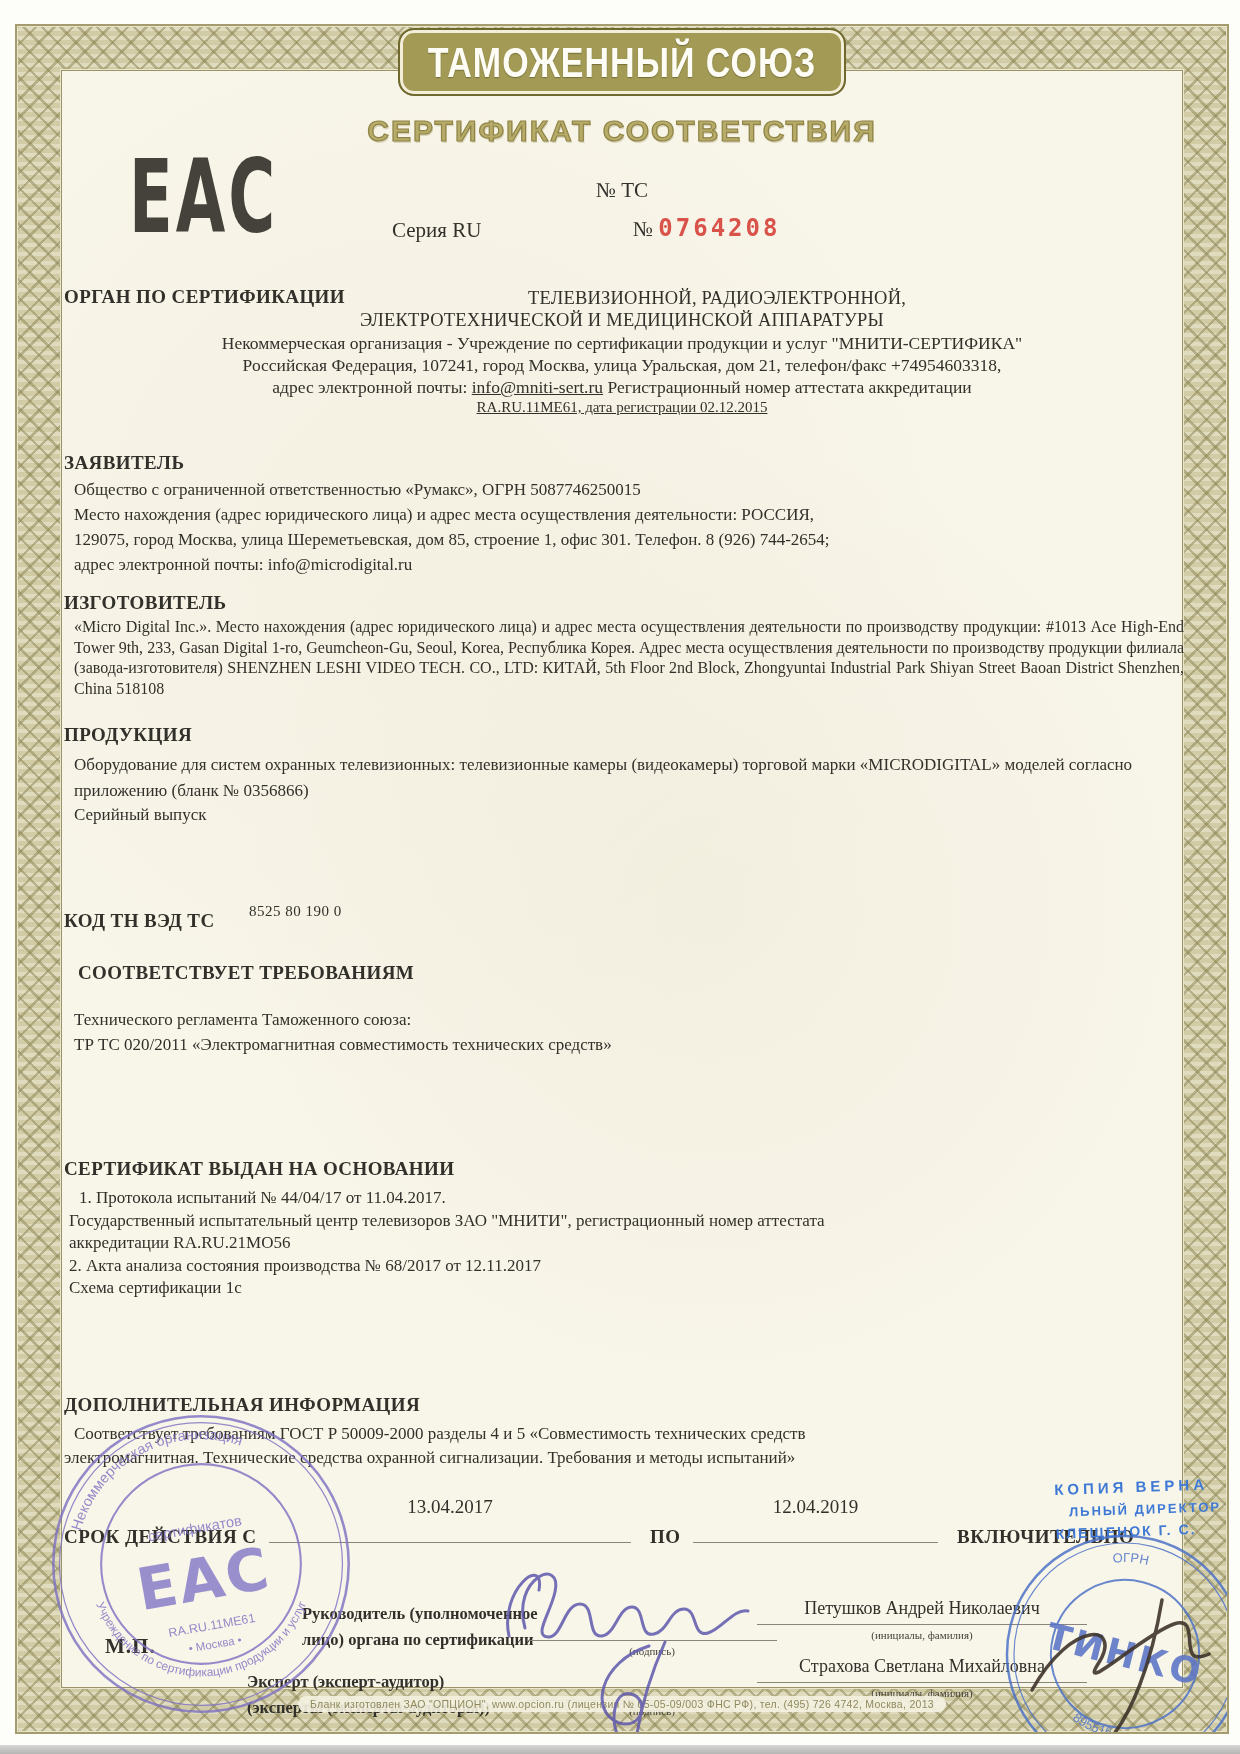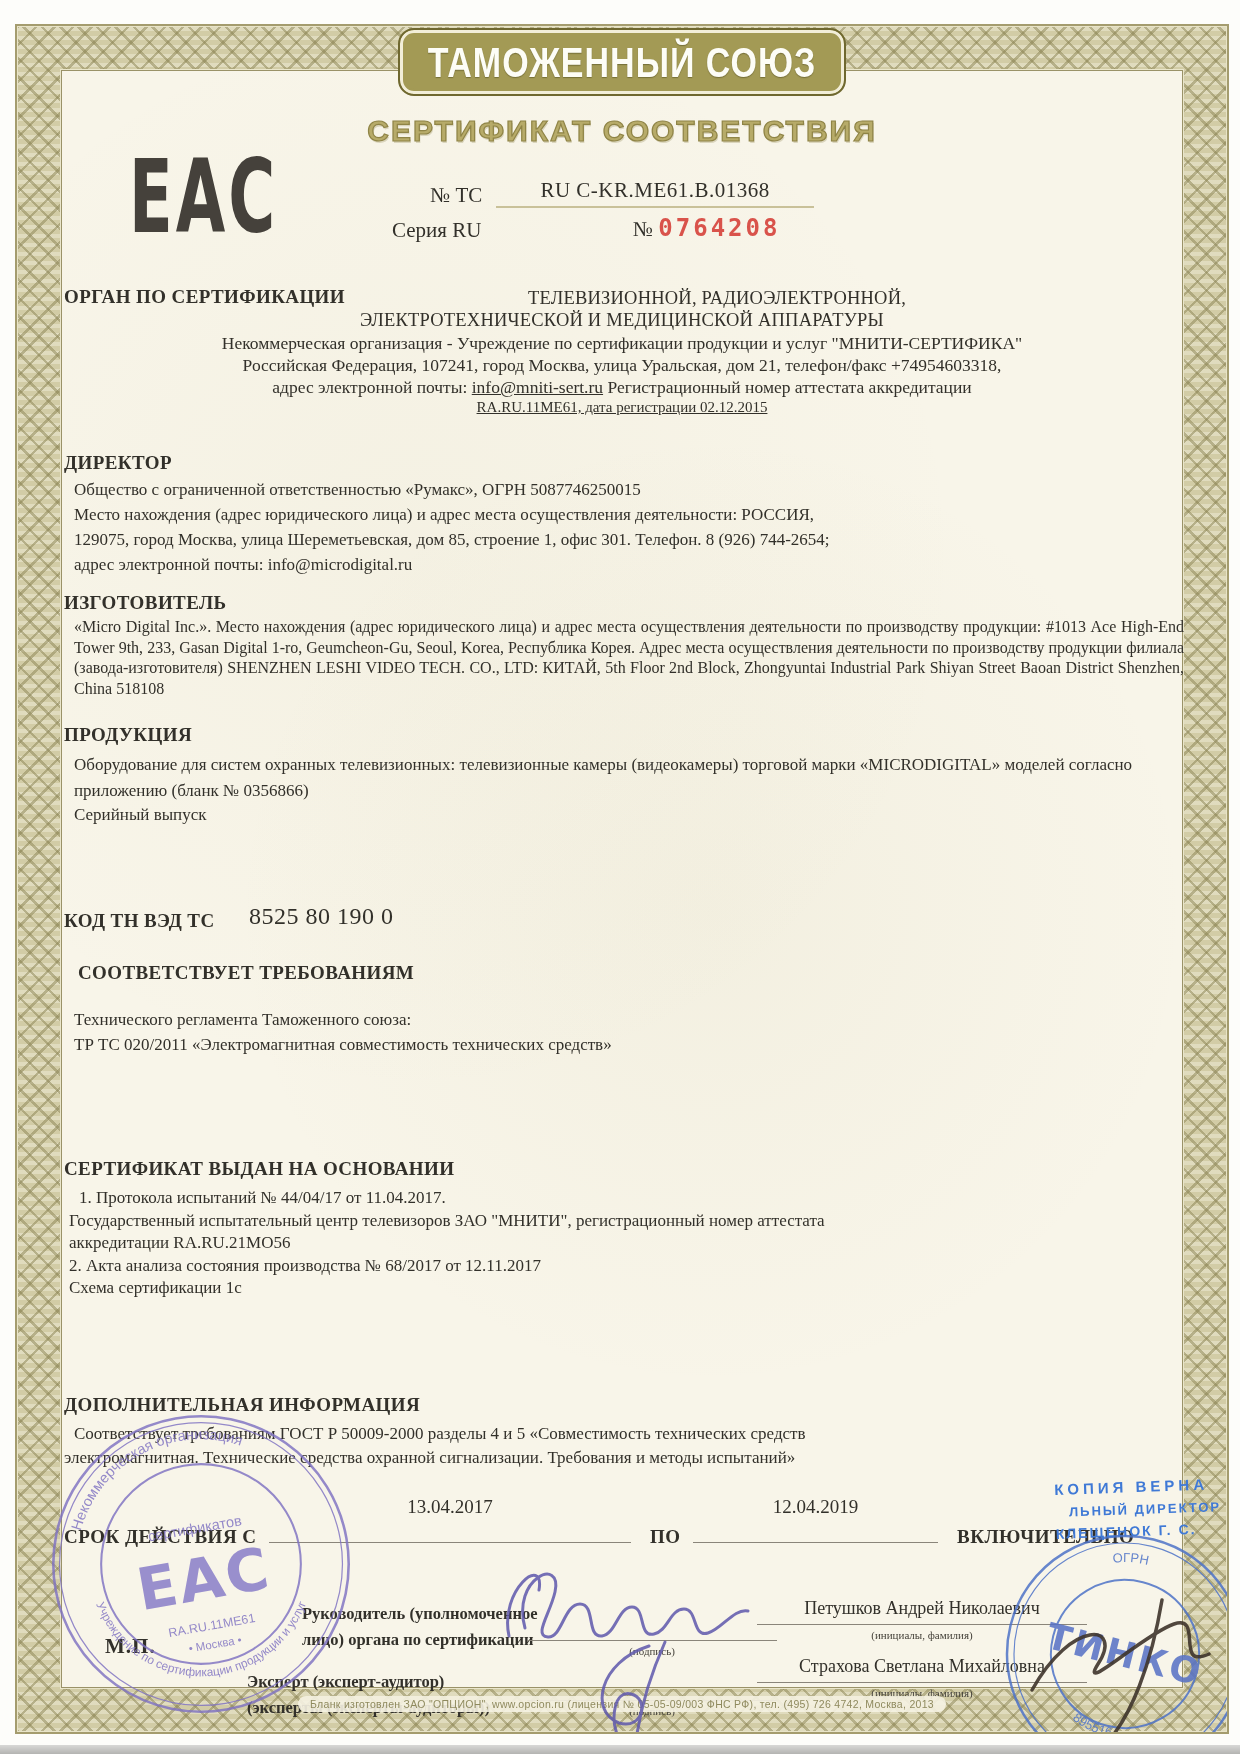--- a/index.html
+++ b/index.html
@@ -109,50 +109,49 @@
   <div class="inner"></div>
 
   <div class="badge">
     <span>ТАМОЖЕННЫЙ СОЮЗ</span>
   </div>
   <div class="eac-mark">ЕАС</div>
   <div class="cert-title">СЕРТИФИКАТ СООТВЕТСТВИЯ</div>
 
   <div class="num-row">
     <span class="lbl">№ ТС</span>
-    <span class="val">RU C-KR.ME61.B.01368</span>
   </div>
   <div class="series-lbl">Серия RU</div>
   <div class="series-num">
     <span>№ </span><span class="red-serial">0764208</span>
   </div>
 
   <div class="h" style="left:47px;top:260px;">ОРГАН ПО СЕРТИФИКАЦИИ</div>
   <div class="orgname" style="left:0;top:284px;width:100%;">ЭЛЕКТРОТЕХНИЧЕСКОЙ И МЕДИЦИНСКОЙ АППАРАТУРЫ</div>
   <div class="orgname" style="left:300px;top:262px;width:800px;">ТЕЛЕВИЗИОННОЙ, РАДИОЭЛЕКТРОННОЙ,</div>
   <div class="t c" style="top:307px;font-size:17.5px;">Некоммерческая организация - Учреждение по сертификации продукции и услуг "МНИТИ-СЕРТИФИКА"</div>
   <div class="t c" style="top:329px;font-size:17.5px;">Российская Федерация, 107241, город Москва, улица Уральская, дом 21, телефон/факс +74954603318,</div>
   <div class="t c" style="top:351px;font-size:17.5px;"><span>адрес электронной почты: </span><span class="email-u">info@mniti-sert.ru</span><span> Регистрационный номер аттестата аккредитации</span></div>
   <div class="t c" style="top:373px;font-size:15px;text-decoration:underline;">RA.RU.11ME61, дата регистрации 02.12.2015</div>
 
-  <div class="h" style="left:47px;top:426px;">ДИРЕКТОР</div>
+  <div class="h" style="left:47px;top:426px;">ЗАЯВИТЕЛЬ</div>
   <div class="t" style="left:57px;top:454px;">Общество с ограниченной ответственностью «Румакс», ОГРН 5087746250015</div>
   <div class="t" style="left:57px;top:479px;">Место нахождения (адрес юридического лица) и адрес места осуществления деятельности: РОССИЯ,</div>
   <div class="t" style="left:57px;top:504px;">129075, город Москва, улица Шереметьевская, дом 85, строение 1, офис 301. Телефон. 8 (926) 744-2654;</div>
   <div class="t" style="left:57px;top:529px;">адрес электронной почты: info@microdigital.ru</div>
 
   <div class="h" style="left:47px;top:566px;">ИЗГОТОВИТЕЛЬ</div>
   <div class="para" style="left:57px;top:591px;width:1110px;font-size:16px;line-height:20.5px;">«Micro Digital Inc.». Место нахождения (адрес юридического лица) и адрес места осуществления деятельности по производству продукции: #1013   Ace High-End Tower 9th, 233, Gasan Digital 1-ro, Geumcheon-Gu, Seoul, Korea, Республика Корея. Адрес места осуществления деятельности по производству продукции филиала (завода-изготовителя) SHENZHEN LESHI VIDEO TECH. CO., LTD: КИТАЙ, 5th Floor 2nd Block, Zhongyuntai Industrial Park Shiyan Street Baoan District Shenzhen, China 518108</div>
 
   <div class="h" style="left:47px;top:698px;">ПРОДУКЦИЯ</div>
   <div class="t" style="left:57px;top:726px;width:1112px;line-height:26px;">Оборудование для систем охранных телевизионных: телевизионные камеры (видеокамеры) торговой марки «MICRODIGITAL» моделей согласно приложению (бланк № 0356866)</div>
   <div class="t" style="left:57px;top:779px;">Серийный выпуск</div>
 
   <div class="h" style="left:47px;top:884px;">КОД ТН ВЭД ТС</div>
-  <div class="t" style="left:232px;top:877px;font-size:24px;letter-spacing:.5px;">8525 80 190 0</div>
+  <div class="t" style="left:232px;top:877px;font-size:15px;letter-spacing:.5px;">8525 80 190 0</div>
 
   <div class="h" style="left:47px;top:936px;margin-left:14px;">СООТВЕТСТВУЕТ ТРЕБОВАНИЯМ</div>
   <div class="t" style="left:57px;top:984px;">Технического регламента Таможенного союза:</div>
   <div class="t" style="left:57px;top:1009px;">ТР ТС 020/2011 «Электромагнитная совместимость технических средств»</div>
 
   <div class="h" style="left:47px;top:1132px;">СЕРТИФИКАТ ВЫДАН НА ОСНОВАНИИ</div>
   <div class="t" style="left:62px;top:1162px;">1.  Протокола испытаний № 44/04/17 от 11.04.2017.</div>
   <div class="t" style="left:52px;top:1185px;">Государственный испытательный центр телевизоров ЗАО "МНИТИ", регистрационный номер аттестата</div>
   <div class="t" style="left:52px;top:1207px;">аккредитации RA.RU.21MO56</div>
   <div class="t" style="left:52px;top:1230px;">2. Акта анализа состояния производства № 68/2017 от 12.11.2017</div>

